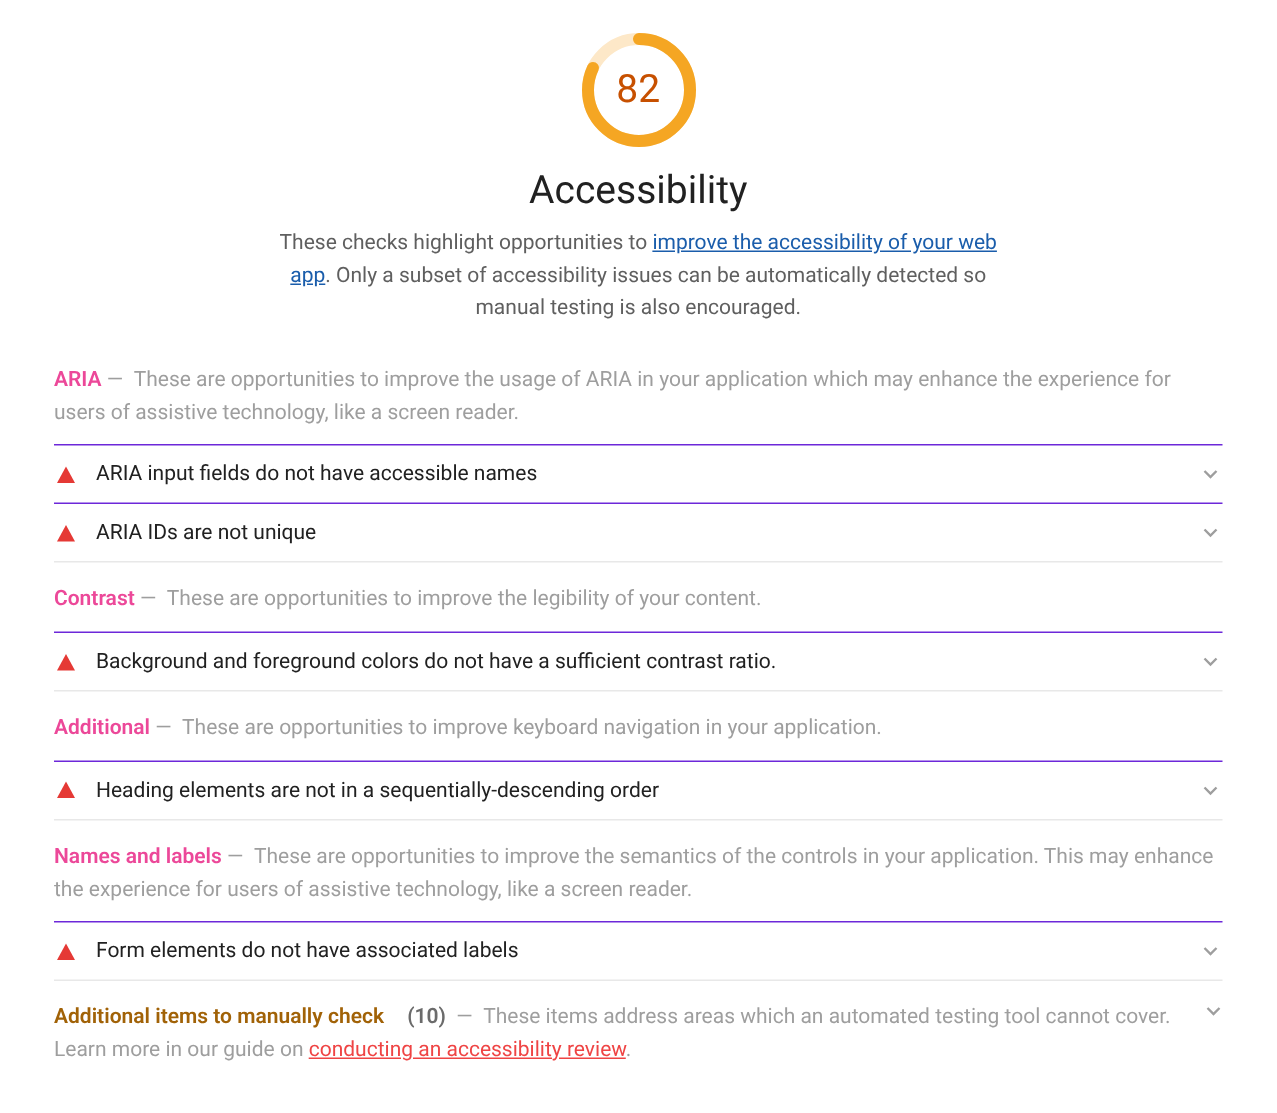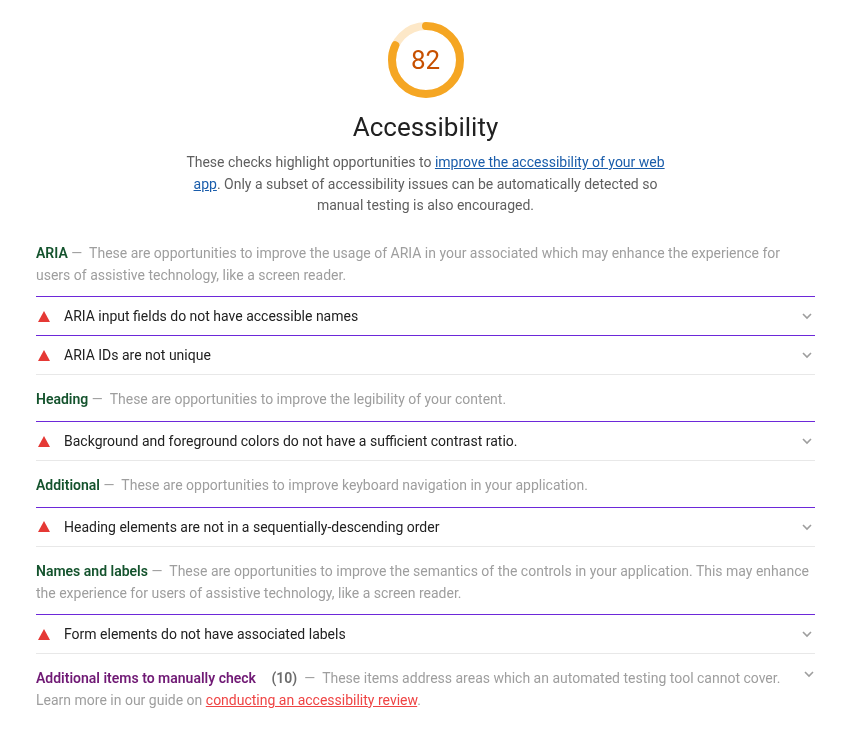--- a/index.html
+++ b/index.html
@@ -51,21 +51,21 @@
       color: #1a5dab;
       text-decoration: underline;
     }
     .section-desc {
       font-size: 14px;
       line-height: 1.55;
       color: #9e9e9e;
       margin: 14px 0 10px 0;
     }
     .section-desc .section-name {
-      color: #14532d;
+      color: #ec4899;
       font-weight: 600;
     }
     .dash { color: #9e9e9e; }
     .audit-row {
       display: flex;
       align-items: center;
       border-top: 1px solid #6d28d9;
       padding: 11px 2px;
       cursor: pointer;
     }
@@ -101,21 +101,21 @@
       display: flex;
       align-items: flex-start;
       margin-top: 14px;
     }
     .manual-text {
       font-size: 14px;
       line-height: 1.55;
       color: #9e9e9e;
       flex: 1;
     }
-    .manual-text .manual-title { color: #701a75; font-weight: 600; }
+    .manual-text .manual-title { color: #a16207; font-weight: 600; }
     .manual-text .manual-count { color: #6b6b6b; font-weight: 600; padding-left: 12px; }
     .manual-text a { color: #ef4444; text-decoration: underline; }
   </style>
 </head>
 <body>
 
 <div class="gauge-wrap">
   <div class="gauge">
     <svg width="80" height="80">
       <circle cx="40" cy="40" r="34" fill="none" stroke-width="8" stroke="#fde8c8"></circle>
@@ -125,42 +125,42 @@
   </div>
 </div>
 
 <h1 class="title">Accessibility</h1>
 
 <p class="description">
   <span>These checks highlight opportunities to </span><a href="#">improve the accessibility of your web app</a><span>. Only a subset of accessibility issues can be automatically detected so manual testing is also encouraged.</span>
 </p>
 
 <div id="sections">
-    <p class="section-desc"><span class="section-name">ARIA</span> <span class="dash">—</span> &nbsp;<span>These are opportunities to improve the usage of ARIA in your associated which may enhance the experience for users of assistive technology, like a screen reader.</span></p>
+    <p class="section-desc"><span class="section-name">ARIA</span> <span class="dash">—</span> &nbsp;<span>These are opportunities to improve the usage of ARIA in your application which may enhance the experience for users of assistive technology, like a screen reader.</span></p>
     <div class="audit-group">
       <div class="audit-row">
         <span class="warn-icon"></span>
         <span class="audit-label">ARIA input fields do not have accessible names</span>
         <span class="chevron">
           <svg width="12" height="12" viewBox="0 0 12 12">
             <path d="M2 4 L6 8 L10 4" fill="none" stroke="#9e9e9e" stroke-width="1.6"></path>
           </svg>
         </span>
       </div>
       <div class="audit-row">
         <span class="warn-icon"></span>
         <span class="audit-label">ARIA IDs are not unique</span>
         <span class="chevron">
           <svg width="12" height="12" viewBox="0 0 12 12">
             <path d="M2 4 L6 8 L10 4" fill="none" stroke="#9e9e9e" stroke-width="1.6"></path>
           </svg>
         </span>
       </div>
     </div>
-    <p class="section-desc"><span class="section-name">Heading</span> <span class="dash">—</span> &nbsp;<span>These are opportunities to improve the legibility of your content.</span></p>
+    <p class="section-desc"><span class="section-name">Contrast</span> <span class="dash">—</span> &nbsp;<span>These are opportunities to improve the legibility of your content.</span></p>
     <div class="audit-group">
       <div class="audit-row">
         <span class="warn-icon"></span>
         <span class="audit-label">Background and foreground colors do not have a sufficient contrast ratio.</span>
         <span class="chevron">
           <svg width="12" height="12" viewBox="0 0 12 12">
             <path d="M2 4 L6 8 L10 4" fill="none" stroke="#9e9e9e" stroke-width="1.6"></path>
           </svg>
         </span>
       </div>

